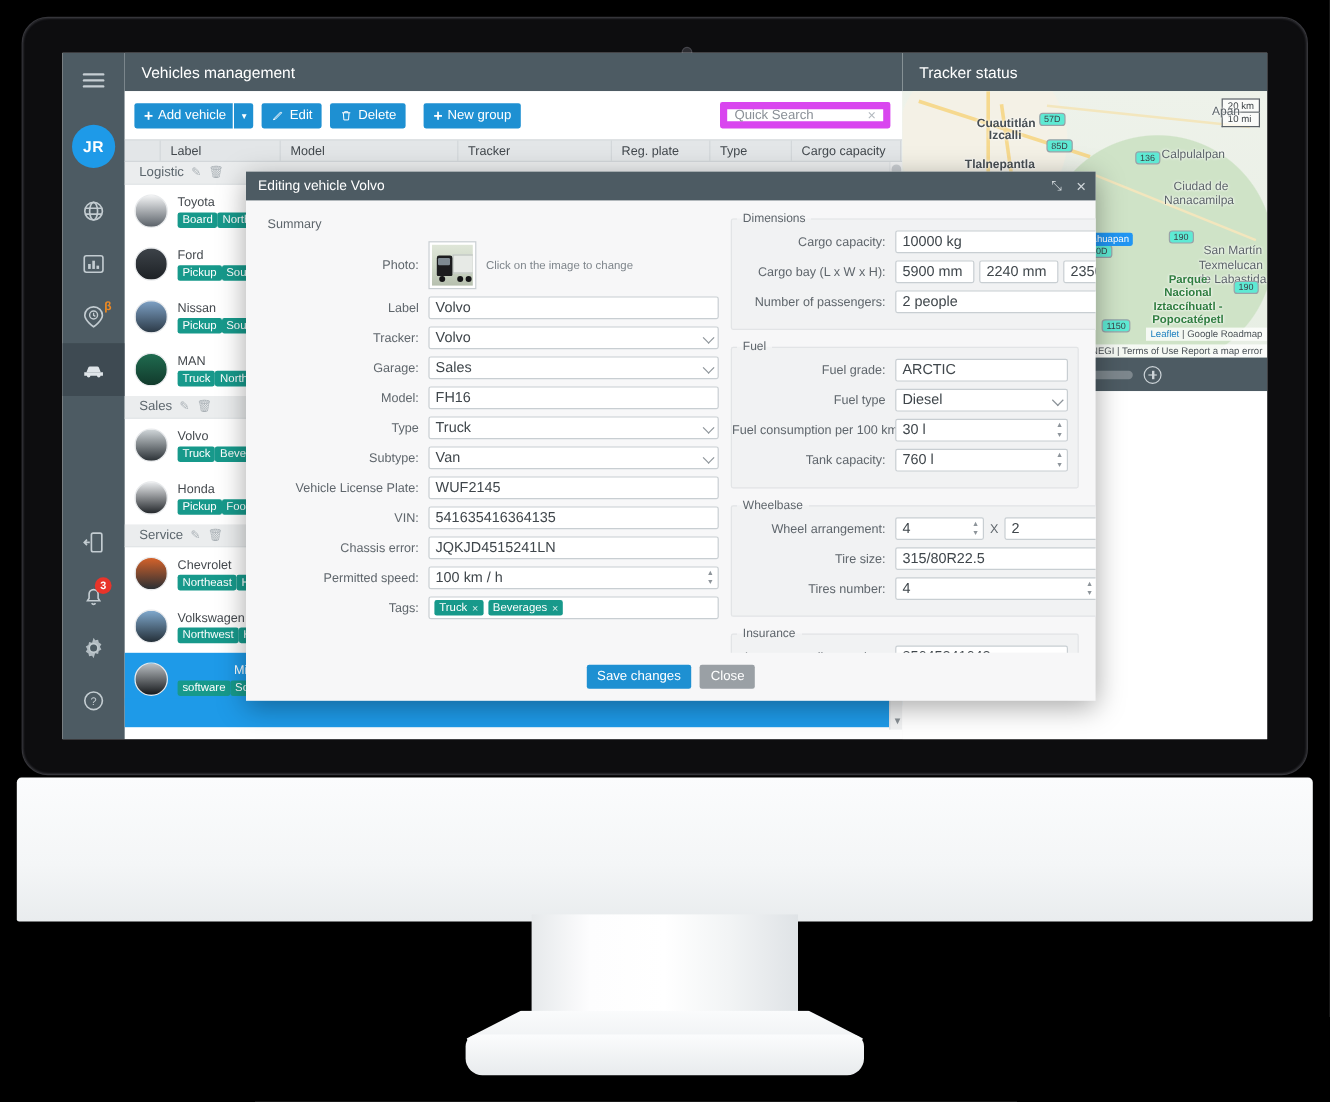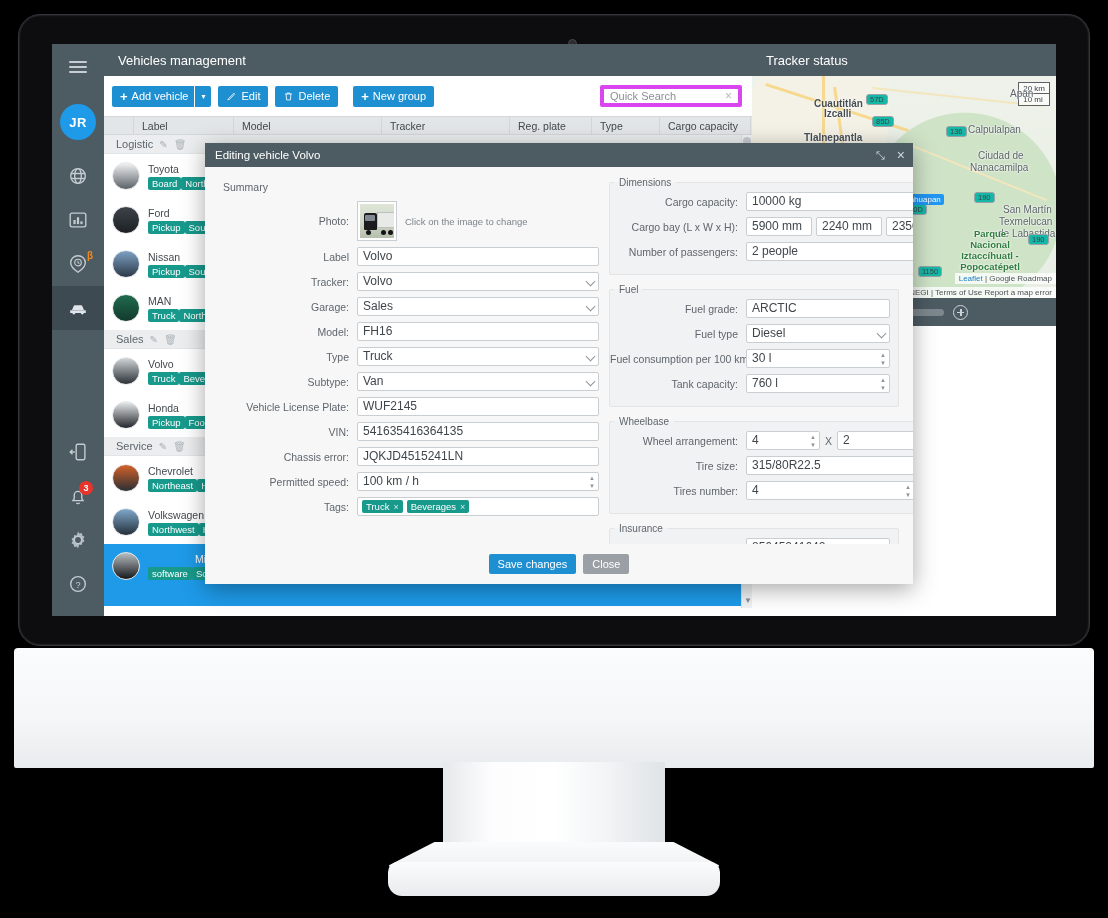--- a/index.html
+++ b/index.html
@@ -85,21 +85,21 @@
     height: 21px; border-radius:2px; font-size: 11px; display:inline-flex; align-items:center;
     gap:4px; padding: 0 8px; color:#fff; background:#1e90d2; border:none; cursor:pointer; white-space:nowrap;
   }
   .btn .plus { font-weight:700; font-size:13px; line-height:1; }
   .btn-split { display:inline-flex; }
   .btn-split .main { border-radius: 2px 0 0 2px; padding-right:6px;}
   .btn-split .sep { width:1px; background:rgba(255,255,255,.55); }
   .btn-split .caret { background:#1e90d2; border-radius:0 2px 2px 0; padding:0 6px; display:flex; align-items:center; color:#fff; font-size:8px;}
   .quick-search {
     position:absolute; right: 10px; top: 9px; width: 142px; height: 22px;
-    border:4px solid #d946ef; background:#fff; border-radius:2px;
+    border:6px solid #d946ef; background:#fff; border-radius:2px;
     display:flex; align-items:center; padding: 0 6px; font-size:11px; color:#8a9097;
   }
   .quick-search .clear { margin-left:auto; color:#b3b9bf; font-size:12px; }
 
   .grid-header {
     display:flex; height: 19px; background:#e3e6e8; border-top:1px solid #d3d7da;
     border-bottom:1px solid #d3d7da; font-size:10.5px; color:#42484d;
   }
   .gh { padding: 3px 0 0 8px; border-right:1px solid #d3d7da; overflow:hidden; white-space:nowrap; }
 
@@ -141,21 +141,21 @@
       radial-gradient(circle at 22% 18%, #f4f1e6 0 70px, transparent 71px),
       radial-gradient(circle at 70% 60%, #cfe3c7 0 96px, transparent 97px),
       radial-gradient(circle at 35% 78%, #d8e8cf 0 70px, transparent 71px),
       linear-gradient(180deg,#eef2ea,#e7eee4); }
   .road { position:absolute; background:#f6d98f; }
   .road.thin { background:#f3e6bd; }
   .map-label { position:absolute; font-size:10px; color:#5c6469; text-shadow:0 0 2px #fff,0 0 3px #fff; white-space:nowrap;}
   .map-label.big { font-size:10px; color:#474e53; font-weight:600; }
   .map-label.park { color:#2f7d3f; font-weight:700; font-size:9.5px; text-align:center; line-height:11px;}
   .shield {
-    position:absolute; background:#14b8a6; border:1px solid #9aa2a8; border-radius:3px;
+    position:absolute; background:#5eead4; border:1px solid #9aa2a8; border-radius:3px;
     font-size:7.5px; color:#3c4348; padding:0 3px; line-height:10px; height:11px;
   }
   .scalebar { position:absolute; right:6px; top:6px; font-size:8px; color:#3d4347;}
   .scalebar div { border:1px solid #5a6166; border-top:none; background:rgba(255,255,255,.7); padding:0 4px; height:12px; line-height:11px;}
   .scalebar div:first-child { border-top:1px solid #5a6166; }
   .map-attr {
     position:absolute; right:0; bottom:14px; background:rgba(255,255,255,.78);
     font-size:8px; color:#4b5257; padding: 1px 4px;
   }
   .map-attr a { color:#1b7fbf; text-decoration:none; }

